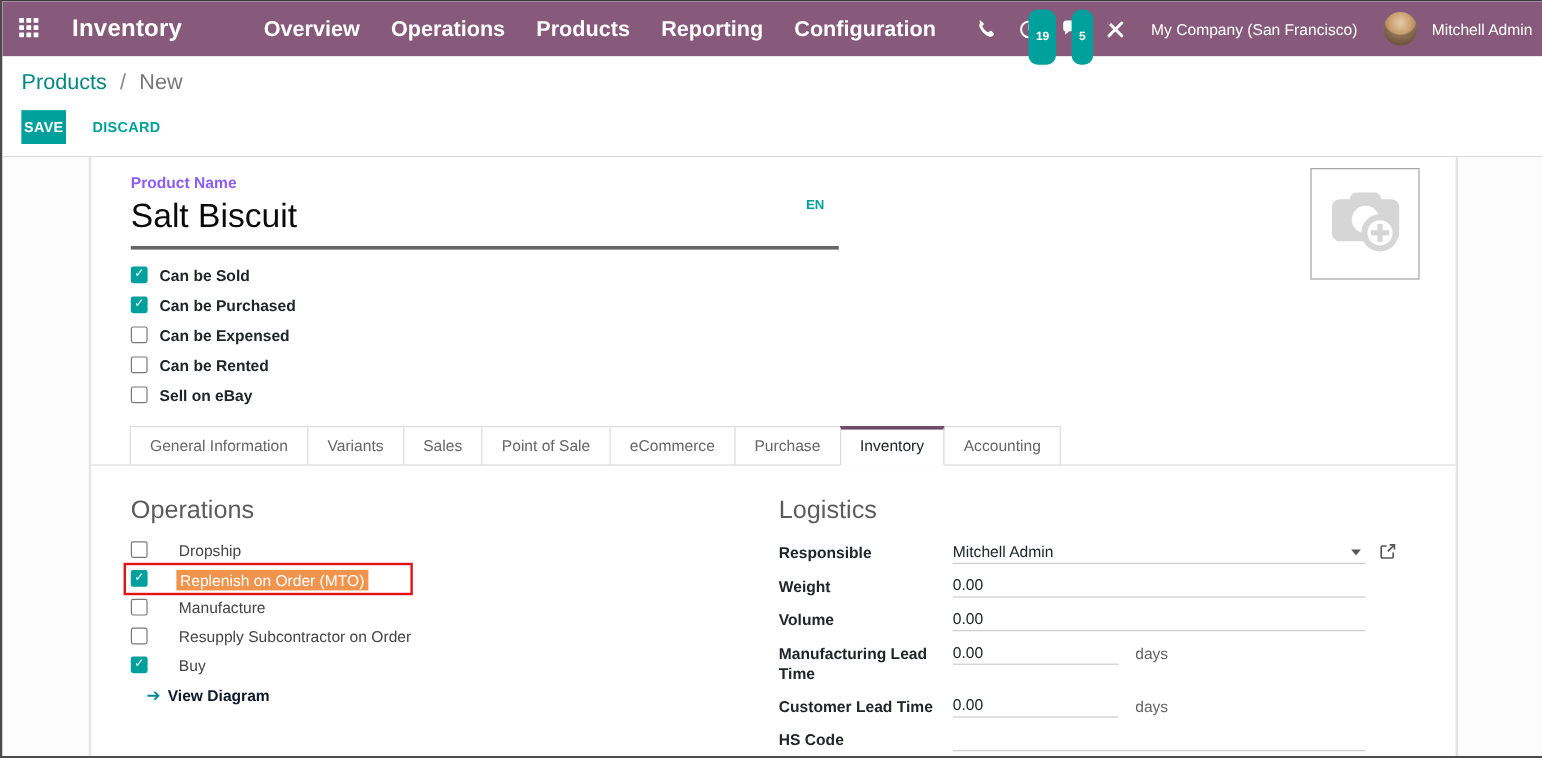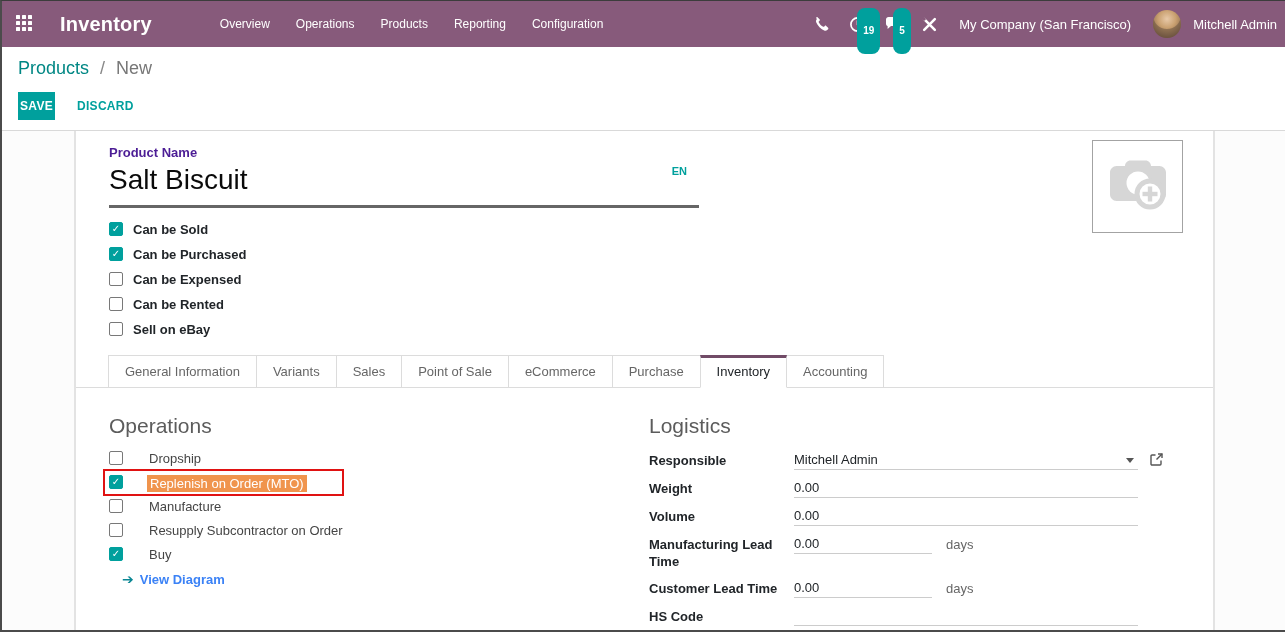--- a/index.html
+++ b/index.html
@@ -18,21 +18,21 @@
     height:46px; background:#875A7B; color:#fff;
     display:flex; align-items:center; padding:0 8px 0 14px;
   }
   .apps-grid {
     width:18px; height:18px; display:grid; cursor:pointer;
     grid-template-columns:repeat(3,4px); grid-template-rows:repeat(3,4px); gap:2px;
   }
   .apps-grid i { background:#fff; border-radius:0.5px; }
   .app-name { font-size:20px; font-weight:600; margin:0 0 0 26px; letter-spacing:.2px; cursor:pointer; }
   .nav-menu { display:flex; margin-left:58px; gap:6px; }
-  .nav-item { font-size:12px; padding:6px 10px; cursor:pointer; white-space:nowrap; }
+  .nav-item { font-size:18px; padding:6px 10px; cursor:pointer; white-space:nowrap;font-weight:bold; }
   .nav-right { margin-left:auto; display:flex; align-items:center; gap:12px; }
   .nav-icon-btn { position:relative; width:24px; height:24px; display:flex; align-items:center; justify-content:center; cursor:pointer; }
   .nav-badge {
     position:absolute; top:-4px; left:12px; background:#00A09D; color:#fff;
     font-size:10px; font-weight:700; line-height:14px; padding:16px 6px; border-radius:8px;
   }
   .company-name { font-size:13px; margin:0 10px 0 6px; white-space:nowrap; cursor:pointer; }
   .avatar {
     width:28px; height:28px; border-radius:50%; cursor:pointer; flex:0 0 auto;
     background:radial-gradient(circle at 50% 32%, #e8c9a8 0%, #c9a070 38%, #8a6a4e 72%, #5c4734 100%);
@@ -56,21 +56,21 @@
     font-size:12px; font-weight:700; padding:6px 12px; margin-left:10px; letter-spacing:.3px; cursor:pointer;
   }
 
   
   .content { background:#fcfcfc; height:501px; }
   .sheet {
     position:relative; margin-left:72px; width:1141px; height:501px; background:#fff;
     border-left:2px solid #e3e3e3; border-right:2px solid #e3e3e3; padding-top:14px; overflow:hidden;
   }
   .name-block { margin-left:33px; width:590px; }
-  .field-label { font-size:13px; font-weight:700; color:#4c1d95; }
+  .field-label { font-size:13px; font-weight:700; color:#8b5cf6; }
   .name-input-wrap { position:relative; margin-top:3px; border-bottom:3px solid #666; padding-bottom:8px; }
   .name-input { font-size:28px; color:#0a0a0a; line-height:34px; }
   .lang-badge { position:absolute; right:12px; top:2px; font-size:11px; font-weight:700; color:#00A09D; cursor:pointer; }
 
   .flag-list { margin:13px 0 0 33px; }
   .flag-row { display:flex; align-items:center; height:16px; margin-bottom:9px; }
   .cbx {
     width:14px; height:14px; border:1px solid #787878; border-radius:2px; background:#fff;
     display:flex; align-items:center; justify-content:center; cursor:pointer; flex:0 0 auto;
   }
@@ -104,21 +104,21 @@
   .routes-label { width:152px; flex:0 0 152px; font-size:13px; font-weight:700; padding-top:1px; }
   .route-row { position:relative; display:flex; align-items:flex-start; height:16px; margin-bottom:8px;gap:16px; }
   .route-label { margin-left:10px; font-size:13px; color:#454545; cursor:default; white-space:nowrap; }
   .route-label.hl { background:#F0944D; color:#fff; padding:1px 3px; margin-left:8px; }
   .annotation-box {
     position:absolute; left:-6px; top:-6px; width:241px; height:27px;
     border:2px solid #e01212; pointer-events:none; z-index:3;
   }
   .view-diagram { display:flex; align-items:center; margin:4px 0 0 13px; cursor:pointer; }
   .arrow-right-icon { color:#0b8794; font-size:14px; font-weight:700; margin-right:6px; }
-  .view-diagram-label { color:#3b82f6; font-size:13px; font-weight:700; }
+  .view-diagram-label { color:#0f172a; font-size:13px; font-weight:700; }
 
   
   .lfields { margin-top:13px; }
   .lrow { display:flex; margin-bottom:9px; }
   .llabel { width:145px; flex:0 0 145px; font-size:13px; font-weight:700; line-height:17px; padding-top:1px; }
   .lvalue-wrap { position:relative; }
   .lvalue {
     width:344px; font-size:13px; color:#212529; height:19px; line-height:17px;
     border-bottom:1px solid #ccc; cursor:text;
   }

